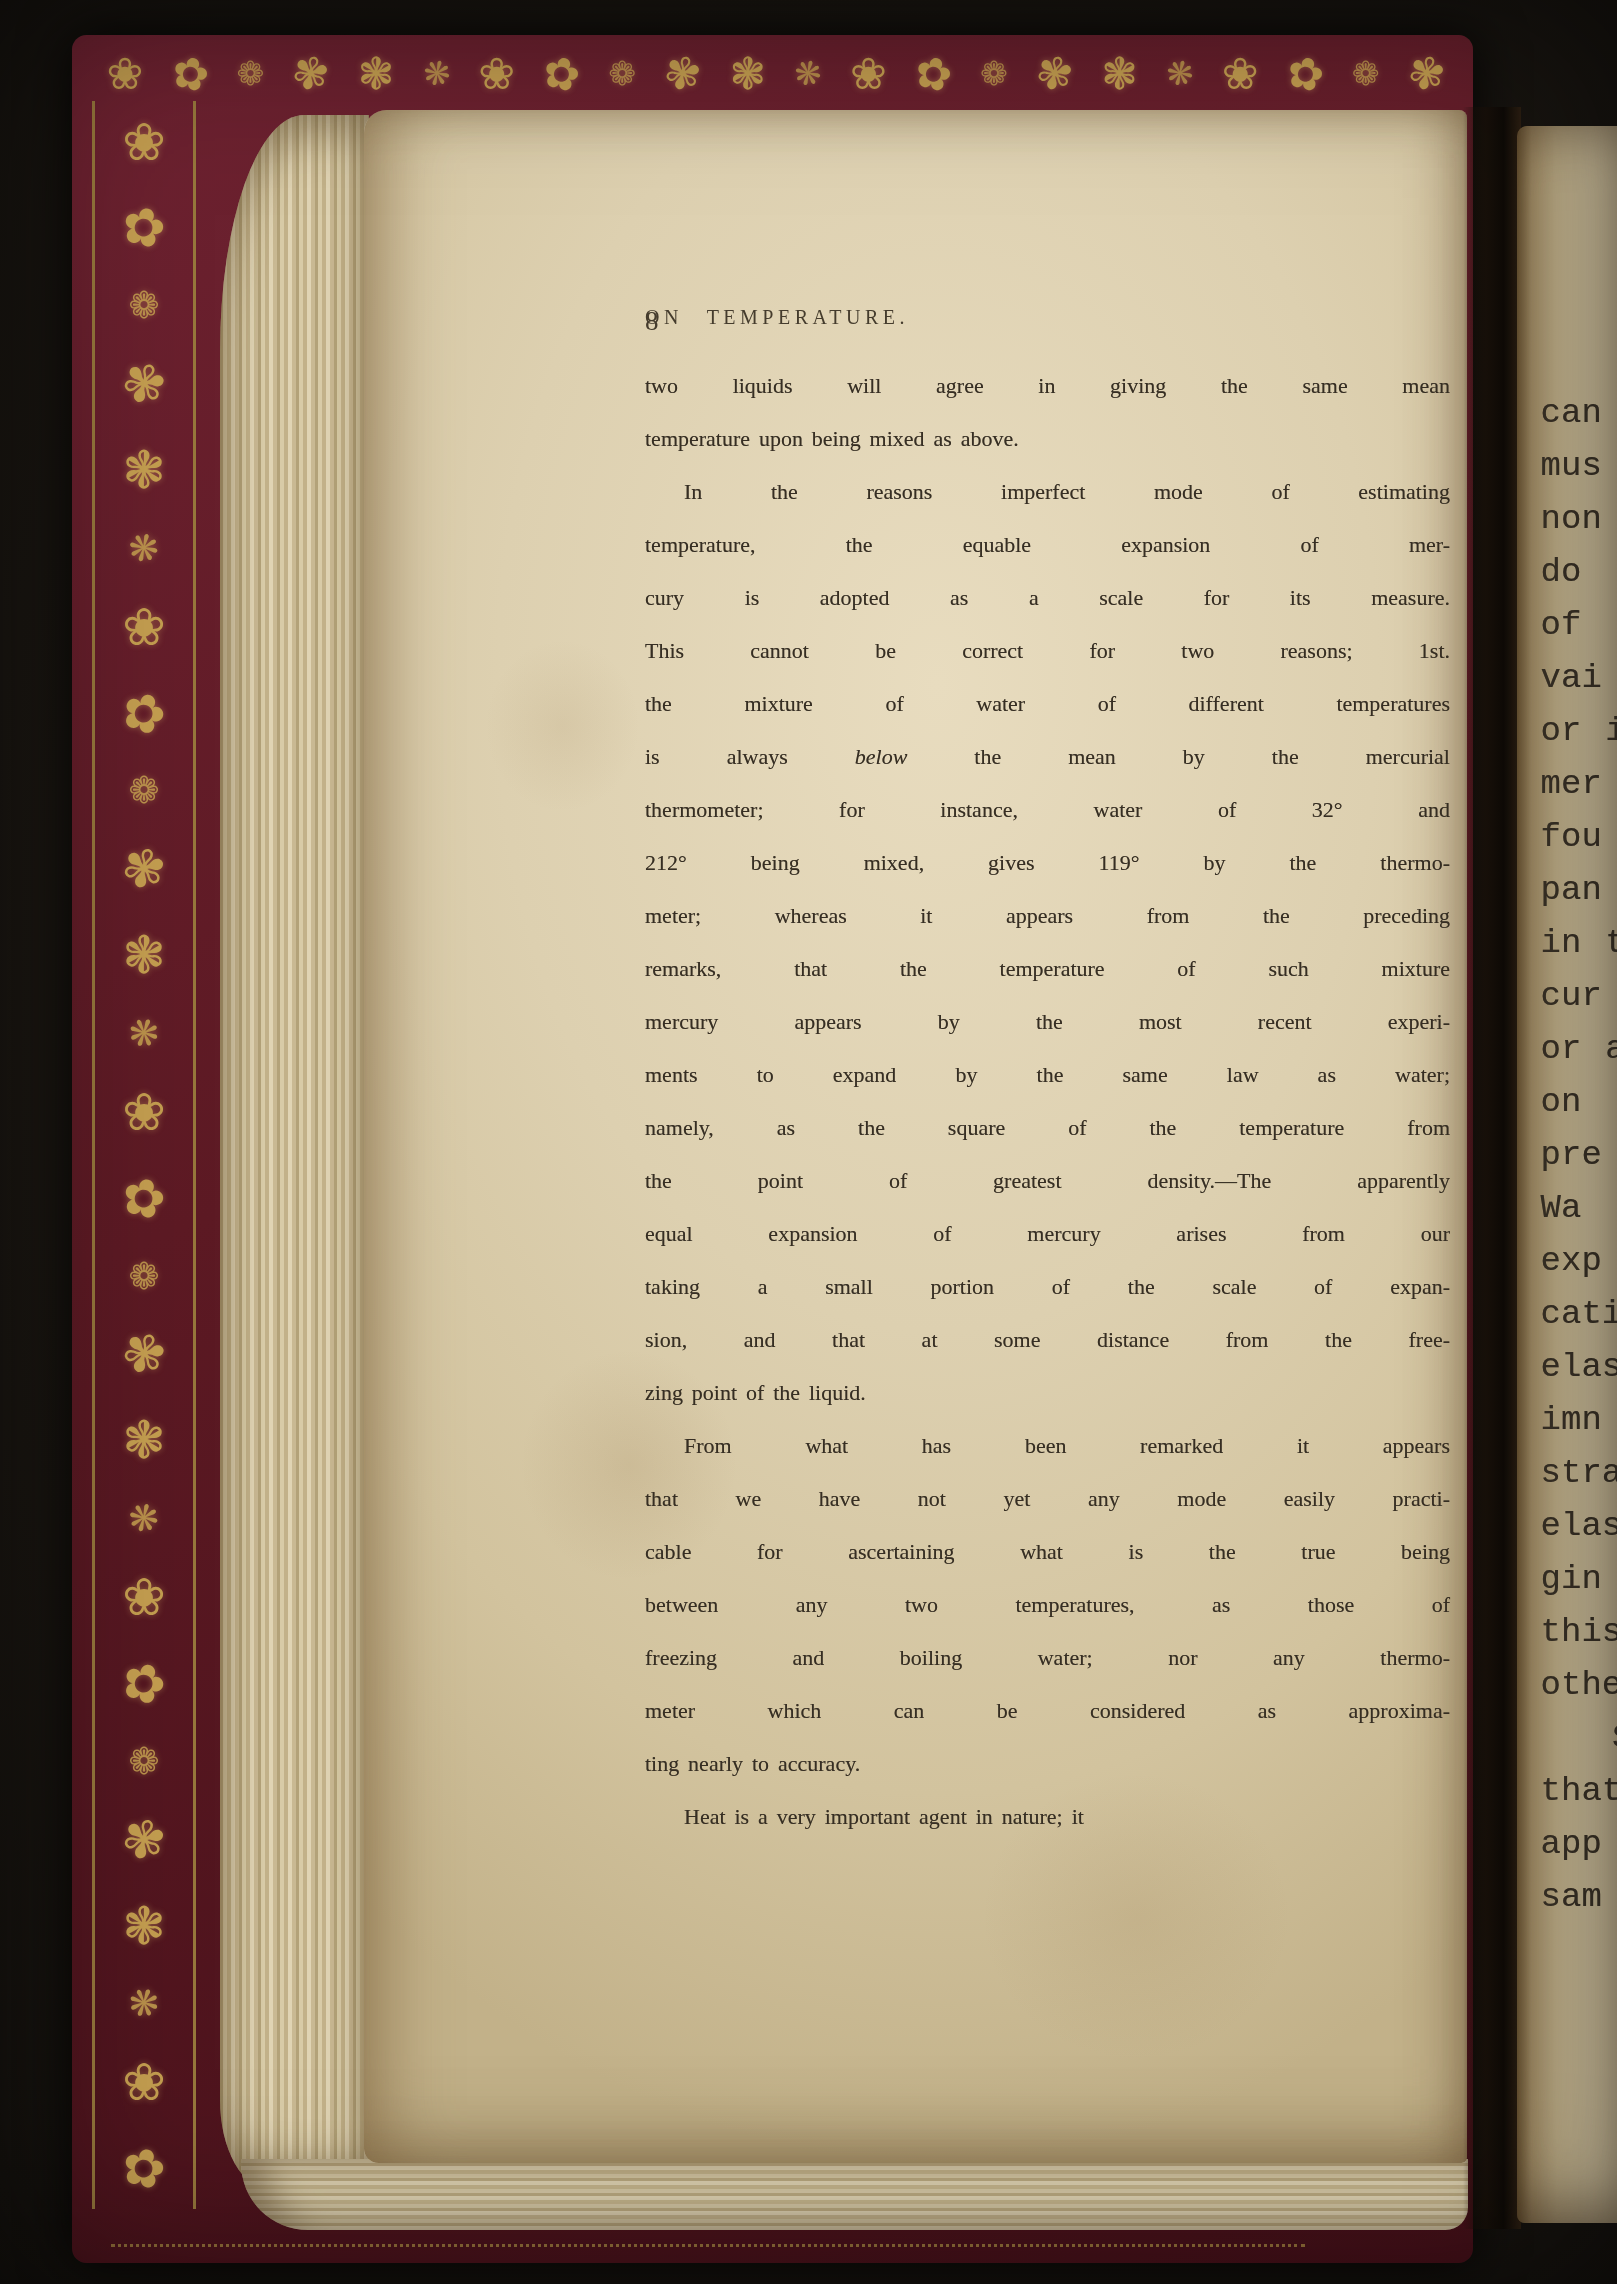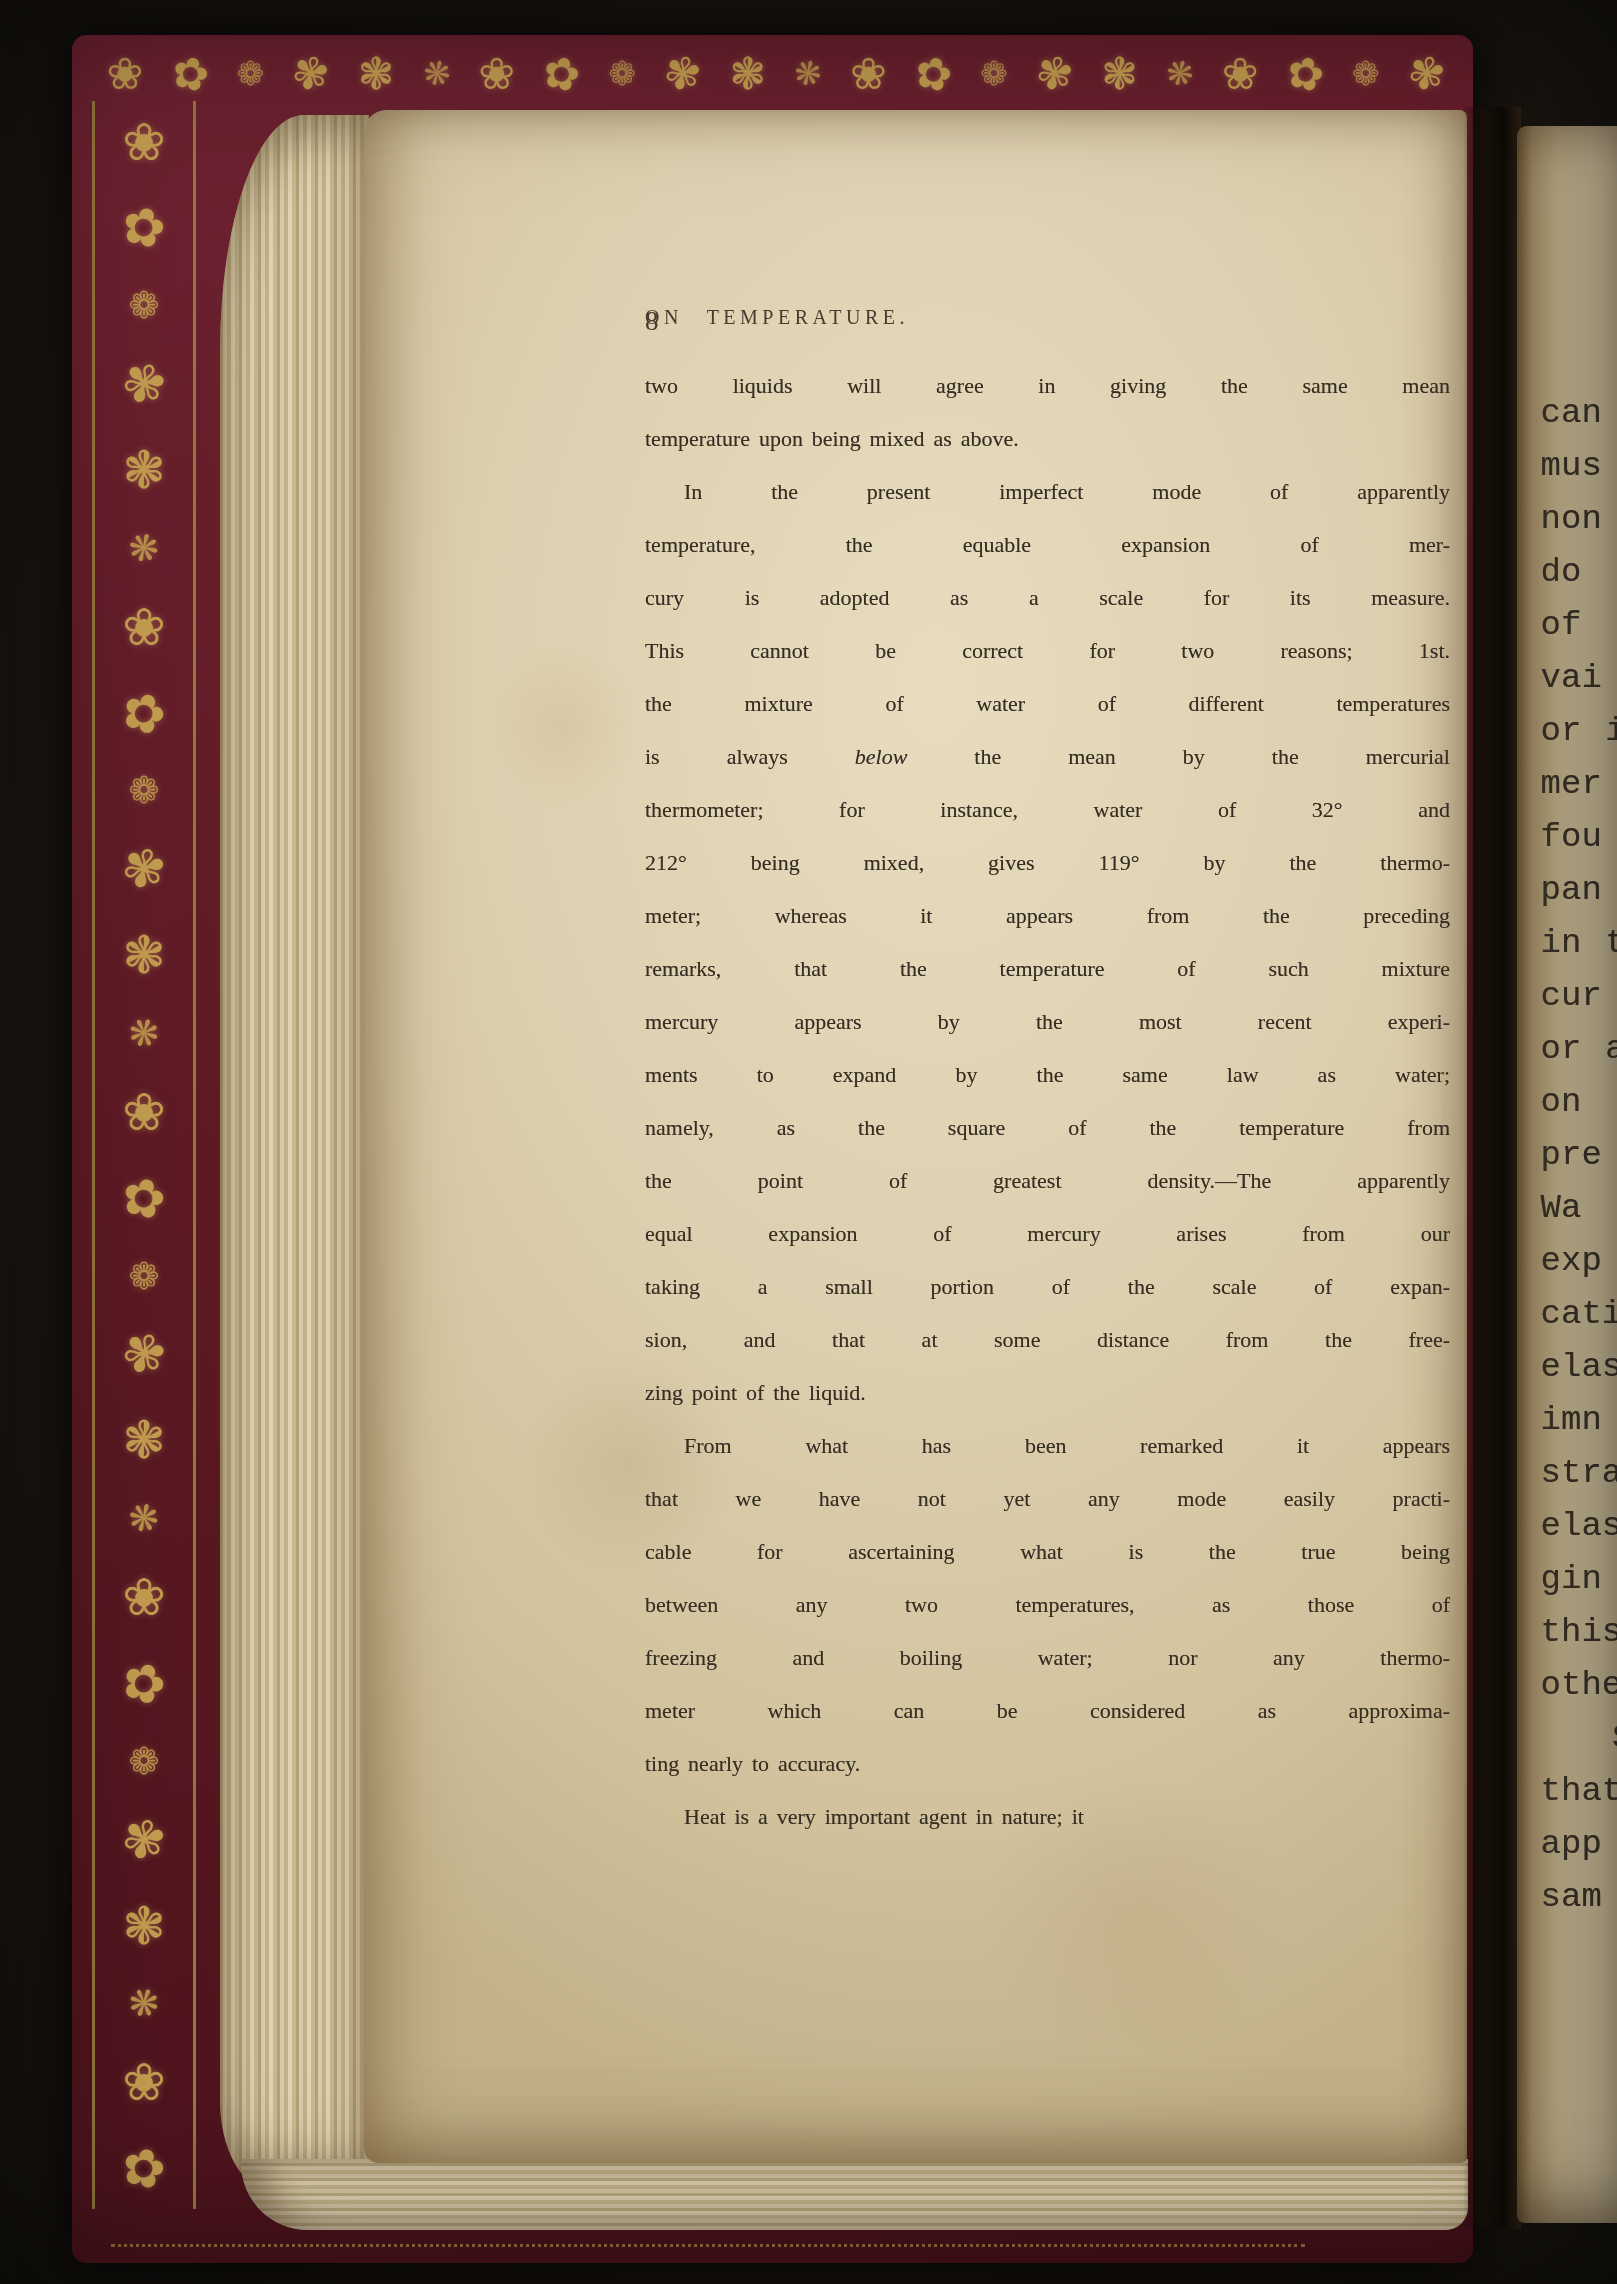--- a/index.html
+++ b/index.html
@@ -198,21 +198,21 @@
   <div class="edges-bottom"></div>
 
   <div class="page">
     <div class="header-row">
       <span class="pagenum">8</span>
       <span class="running-header">ON TEMPERATURE.</span>
     </div>
     <div class="body-text" id="body-text">
         <div class="bline">two liquids will agree in giving the same mean</div>
         <div class="bline end">temperature upon being mixed as above.</div>
-        <div class="bline indent">In the present imperfect mode of apparently</div>
+        <div class="bline indent">In the reasons imperfect mode of estimating</div>
         <div class="bline">temperature, the equable expansion of mer-</div>
         <div class="bline">cury is adopted as a scale for its measure.</div>
         <div class="bline">This cannot be correct for two reasons; 1st.</div>
         <div class="bline">the mixture of water of different temperatures</div>
         <div class="bline"><span>is always </span><span class="it">below</span><span> the mean by the mercurial</span></div>
         <div class="bline">thermometer; for instance, water of 32° and</div>
         <div class="bline">212° being mixed, gives 119° by the thermo-</div>
         <div class="bline">meter; whereas it appears from the preceding</div>
         <div class="bline">remarks, that the temperature of such mixture</div>
         <div class="bline">mercury appears by the most recent experi-</div>

